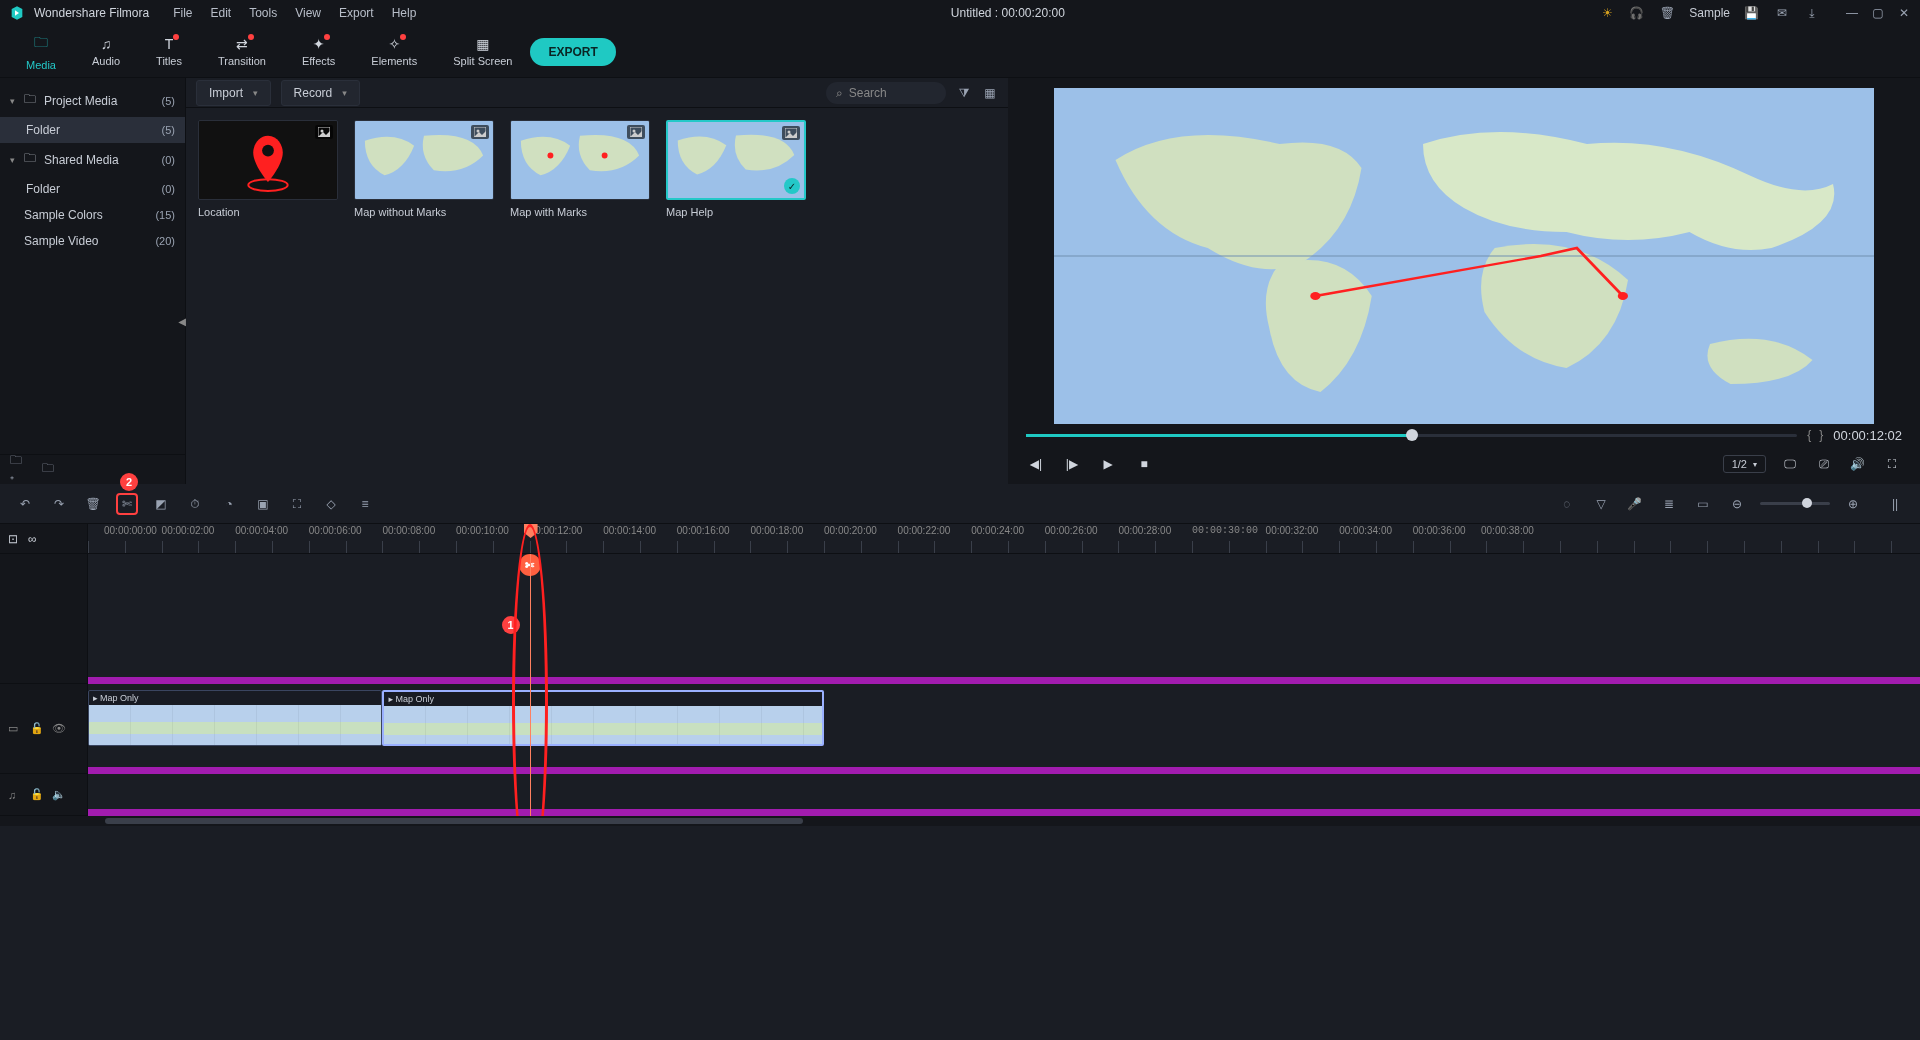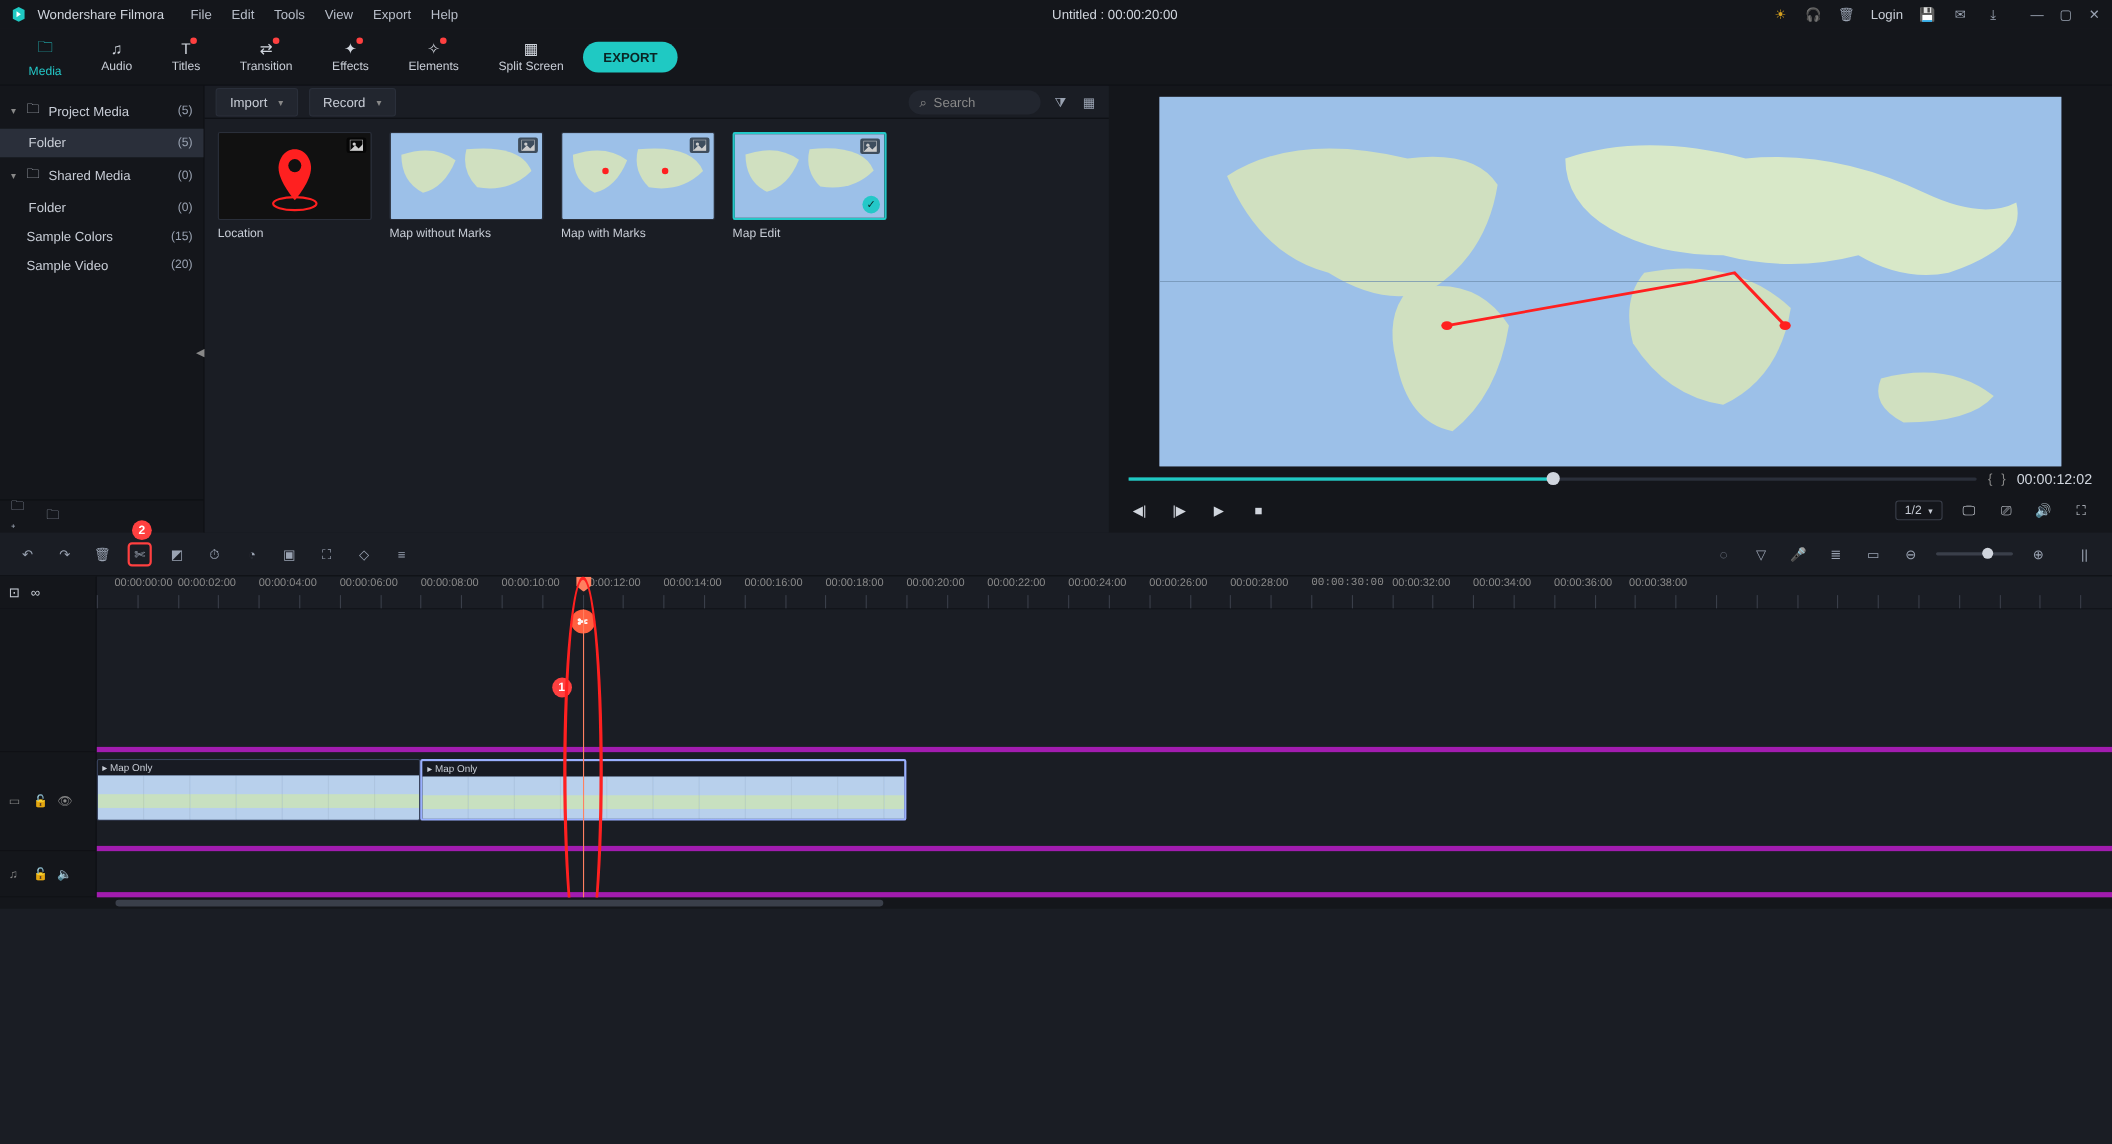--- a/index.html
+++ b/index.html
@@ -84,21 +84,21 @@
 .track-header-col { width:88px; background:#14161b; border-right:1px solid #0d0f13;}
 .ruler { flex:1; position:relative; background:#1a1d24; }
 .ruler-tick { position:absolute; font-size:10px; color:#888; top:1px; }
 .ruler-minor { position:absolute; bottom:0; top:17px; border-left:1px solid #3a3f4a;}
 
 .tracks-area { position: relative; height: 100%; }
 .track-row { display:flex; height: 90px; }
 .track-row.audio { height:42px;}
 .track-head { width:88px; background:#14161b; border-right:1px solid #0d0f13; border-bottom:1px solid #0d0f13; display:flex; align-items:center; justify-content:flex-start; gap:8px; padding:0 8px;}
 .track-head .tico { width:14px; color:#888; font-size:11px;}
-.track-lane { flex:1; position:relative; background:#1a1d24; border-bottom:5px solid #a21caf;padding-left:20px;}
+.track-lane { flex:1; position:relative; background:#1a1d24; border-bottom:7px solid #a21caf;padding-left:20px;}
 .clip { position:absolute; top:6px; height:56px; background:#2a3040; border:1px solid #3a4560; border-radius:2px; overflow:hidden;}
 .clip.selected { border:2px solid #9ab0ff;}
 .clip-header { height:14px; background: rgba(20,22,27,0.8); padding:0 4px; font-size:9px; color:#c8cdd6; display:flex; align-items:center;}
 .clip-body { height:42px; background: linear-gradient(90deg,#9cb8e0,#a0c0e8); display:flex; overflow:hidden;}
 .clip-mapstrip { flex:1; display:flex;}
 .map-tile { flex:1; min-width:42px; background: linear-gradient(#b8d0ec 0%, #b8d0ec 40%, #c8e0c0 40%, #c8e0c0 70%, #b8d0ec 70%); border-right:1px solid rgba(0,0,0,0.05);}
 
 .playhead-line { position:absolute; top:0; bottom:0; width:0; border-left:1px solid #ff8060; z-index:5;}
 .playhead-marker { position:absolute; top:-30px; width:14px; height:14px; background:#ff8060; left:-7px; clip-path: polygon(0 0, 100% 0, 100% 60%, 50% 100%, 0 60%);}
 .red-oval { position:absolute; border:3px solid #ff2020; border-radius:50%; z-index:8; pointer-events:none;}
@@ -135,21 +135,21 @@
   <div class="title-right">
     <span class="ico">
         <i class="u" style="color:#d4a020">☀</i>
       </span>
     <span class="ico">
         <i class="u" style="color:#1fc9c3">🎧</i>
       </span>
     <span class="ico">
         <i class="u">🗑</i>
       </span>
-    <span class="login-text">Login</span>
+    <span class="login-text">Sample</span>
     <span class="ico">
         <i class="u">💾</i>
       </span>
     <span class="ico">
         <i class="u">✉</i>
       </span>
     <span class="ico">
         <i class="u">⤓</i>
       </span>
     <div class="win-controls">
@@ -329,21 +329,21 @@
             </svg>
       <div class="type-badge">
               <svg width="12" height="10" viewBox="0 0 12 10">
                 <rect width="12" height="10" fill="none" stroke="#ccc"></rect>
                 <circle cx="4" cy="4" r="1.5" fill="#ccc"></circle>
                 <path d="M0 10 L5 5 L8 8 L12 4 L12 10 Z" fill="#ccc"></path>
               </svg>
             </div>
       <div class="check">✓</div>
     </div>
-    <div class="media-label">Map Edit</div>
+    <div class="media-label">Map Help</div>
         </div>
       </div>
   </div>
 
   <div class="preview-panel">
     <div class="preview-video">
       <svg class="world-map" viewBox="0 0 800 420" preserveAspectRatio="none">
         <rect width="800" height="420" fill="#9cc0e8"></rect>
 
         <path d="M60 90 Q120 40 220 70 Q280 60 300 100 Q290 180 240 220 Q200 240 150 200 Q90 180 60 90Z" fill="#d0e0c0"></path>

